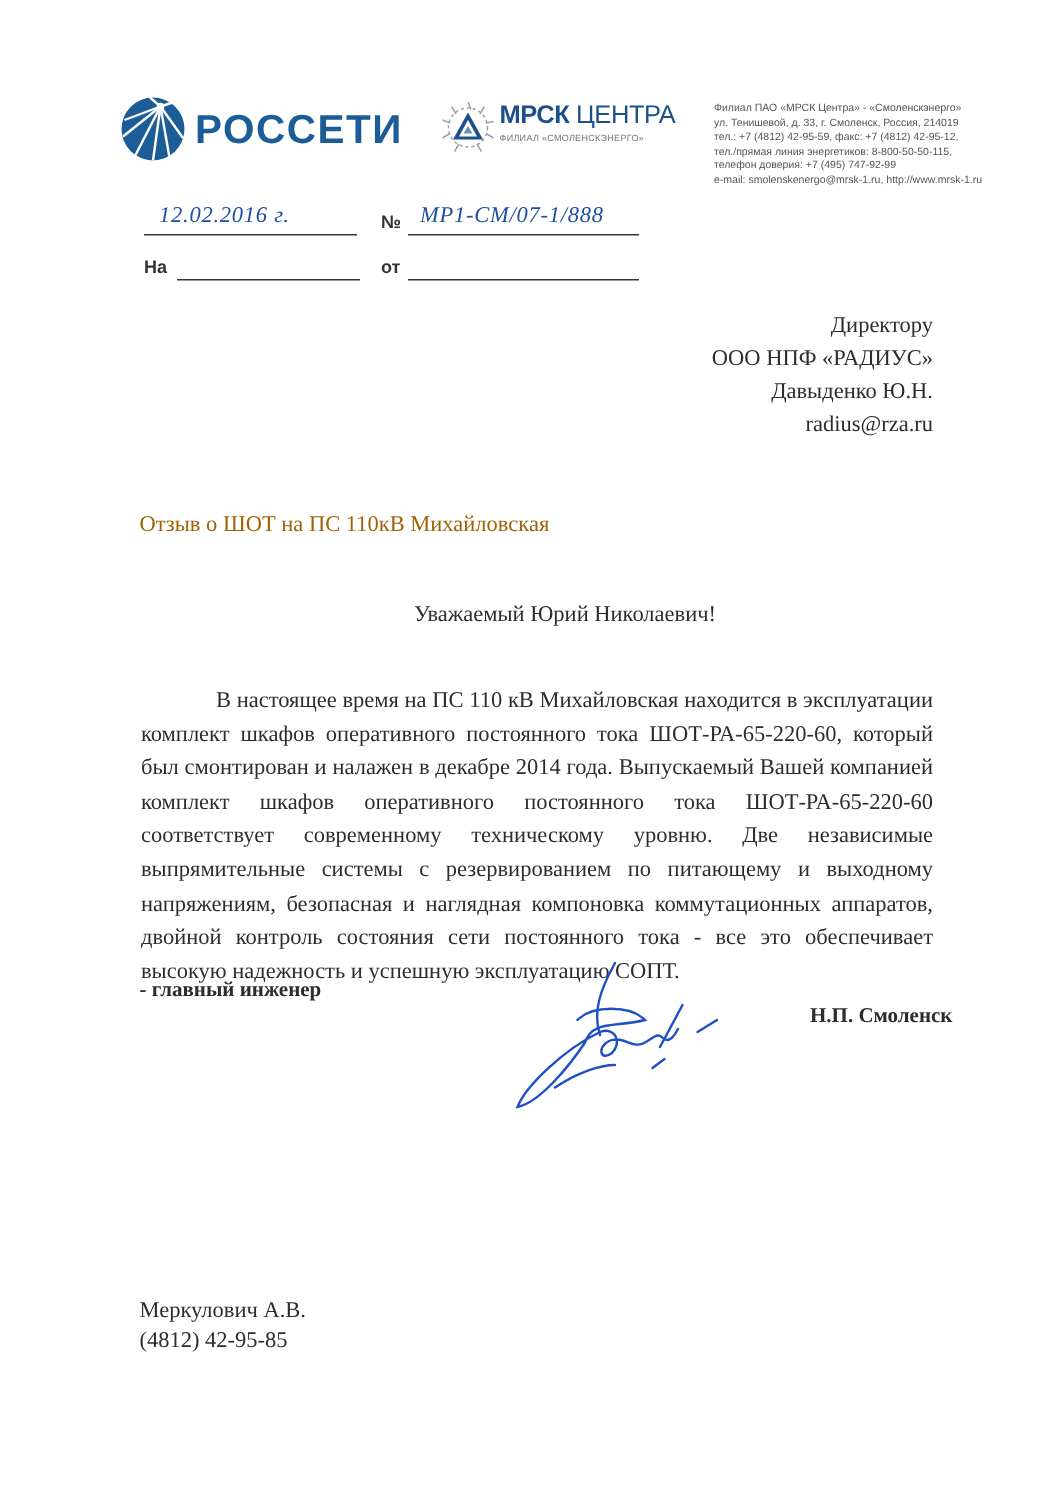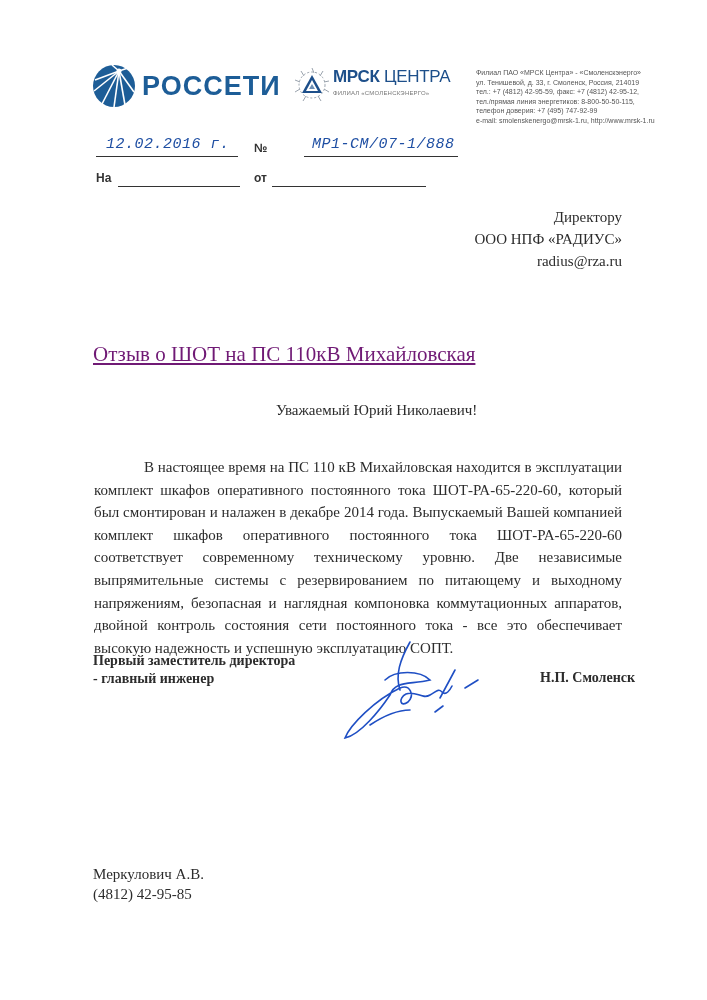--- a/index.html
+++ b/index.html
@@ -2,48 +2,48 @@
 <html><head>
 <meta charset="utf-8">
 <style>
   html, body { margin: 0; padding: 0; }
   body {
     width: 707px; height: 1000px; background: #ffffff; position: relative; overflow: hidden;
     font-family: "Liberation Serif", "DejaVu Serif", serif; color: #2a2a2a;
   }
   .abs { position: absolute; }
   
-  #rosseti-logo { left: 92px; top: 64px; width: 170px; height: 44px; }
+  #rosseti-logo { left: 80px; top: 64px; width: 170px; height: 44px; }
   #rosseti-text {
     position: absolute; left: 50px; top: 7px; font-family: "Liberation Sans", sans-serif;
     font-weight: bold; font-size: 27px; color: #1d5d97; letter-spacing: 1px;
   }
   #mrsk-logo { left: 293px; top: 64px; width: 150px; height: 44px; }
   #mrsk-title {
     position: absolute; left: 40px; top: 3px; font-family: "Liberation Sans", sans-serif;
     font-size: 17px; color: #1d4f8a; font-weight: bold; letter-spacing: -0.3px; white-space: nowrap;
   }
   #mrsk-title .thin { font-weight: normal; }
   #mrsk-sub {
     position: absolute; left: 40px; top: 26px; font-family: "Liberation Sans", sans-serif;
     font-size: 6px; color: #777; letter-spacing: 0.2px; white-space: nowrap;
   }
   #branch-info {
     left: 476px; top: 68px; width: 230px; font-family: "Liberation Sans", sans-serif;
     font-size: 7px; line-height: 9.6px; color: #555; white-space: nowrap;
   }
   
   .reg-line { border-bottom: 1px solid #333; }
-  .hand { font-family: Liberation Mono, monospace; font-style: italic; color: #1f4fa3; font-size: 15px; letter-spacing: 0.5px; }
+  .hand { font-family: Liberation Serif, serif; font-style: italic; color: #1f4fa3; font-size: 15px; letter-spacing: 0.5px; }
   .label-sans { font-family: "Liberation Sans", sans-serif; font-weight: bold; font-size: 12px; color: #333; }
   
   #addressee {
     right: 85px; top: 206px; text-align: right; font-size: 15px; line-height: 22px; color: #2c2c2c;
   }
-  #subject { left: 93px; top: 342px; font-size: 21px; color: #701a75; text-decoration: underline; }
+  #subject { left: 93px; top: 342px; font-size: 15px; color: #a16207; }
   #greeting { left: 276px; top: 402px; font-size: 15px; color: #2c2c2c; }
   #body-text {
     left: 94px; top: 428px; width: 528px; font-size: 15px; line-height: 22.6px; color: #2c2c2c;
     text-align: justify; text-indent: 50px; margin-top: 28px;
   }
   #signer-title { left: 93px; top: 652px; font-size: 14px; font-weight: bold; line-height: 18px; color: #2c2c2c; }
   #signer-name { left: 540px; top: 670px; font-size: 14px; font-weight: bold; color: #2c2c2c; }
   #signature { left: 340px; top: 640px; width: 160px; height: 100px; }
   #executor { left: 93px; top: 864px; font-size: 15px; line-height: 20px; color: #2c2c2c; }
 </style>
@@ -91,47 +91,47 @@
   <div>тел.: +7 (4812) 42-95-59, факс: +7 (4812) 42-95-12,</div>
   <div>тел./прямая линия энергетиков: 8-800-50-50-115,</div>
   <div>телефон доверия: +7 (495) 747-92-99</div>
   <div>e-mail: smolenskenergo@mrsk-1.ru, http://www.mrsk-1.ru</div>
 </div>
 
 <div class="abs reg-line" style="left:96px;top:138px;width:142px;height:18px;">
   <span class="hand" style="position:absolute;left:10px;top:-2px;">12.02.2016 г.</span>
 </div>
 <span class="abs label-sans" style="left:254px;top:141px;">№</span>
-<div class="abs reg-line" style="left:272px;top:138px;width:154px;height:18px;margin-left:32px;">
+<div class="abs reg-line" style="left:272px;top:138px;width:154px;height:18px;">
   <span class="hand" style="position:absolute;left:8px;top:-2px;">МР1-СМ/07-1/888</span>
 </div>
 
 <span class="abs label-sans" style="left:96px;top:171px;text-align:center;">На</span>
 <div class="abs reg-line" style="left:118px;top:170px;width:122px;height:16px;">
   <span></span>
 </div>
 <span class="abs label-sans" style="left:254px;top:171px;">от</span>
 <div class="abs reg-line" style="left:272px;top:170px;width:154px;height:16px;">
   <span></span>
 </div>
 
 <div class="abs" id="addressee">
   <div>Директору</div>
   <div>ООО НПФ «РАДИУС»</div>
+  <div>Давыденко Ю.Н.</div>
   <div>radius@rza.ru</div>
 </div>
 
 <div class="abs" id="subject">Отзыв о ШОТ на ПС 110кВ Михайловская</div>
 
 <div class="abs" id="greeting">Уважаемый Юрий Николаевич!</div>
 
 <div class="abs" id="body-text">В настоящее время на ПС 110 кВ Михайловская находится в эксплуатации комплект шкафов оперативного постоянного тока ШОТ-РА-65-220-60, который был смонтирован и налажен в декабре 2014 года. Выпускаемый Вашей компанией комплект шкафов оперативного постоянного тока ШОТ-РА-65-220-60 соответствует современному техническому уровню. Две независимые выпрямительные системы с резервированием по питающему и выходному напряжениям, безопасная и наглядная компоновка коммутационных аппаратов, двойной контроль состояния сети постоянного тока - все это обеспечивает высокую надежность и успешную эксплуатацию СОПТ.</div>
 
 <div class="abs" id="signer-title">
-  <div>Первый заместитель директора</div>
   <div>- главный инженер</div>
 </div>
 
 <svg class="abs" id="signature" viewBox="0 0 160 100">
   <g fill="none" stroke="#1f4fc4" stroke-width="1.6" stroke-linecap="round">
     <path d="M70 2 C60 20, 55 35, 60 50"></path>
     <path d="M45 40 C55 30, 80 30, 90 40 C70 45, 55 40, 50 55 C40 70, 20 95, 5 98 C10 85, 35 60, 60 48 C70 44, 75 55, 68 62 C60 68, 58 58, 66 54 C76 50, 82 60, 90 55 C96 52, 98 48, 102 52 C106 56, 110 50, 112 46"></path>
     <path d="M115 30 L100 58"></path>
     <path d="M125 48 L138 40"></path>
     <path d="M95 72 L103 66"></path>

